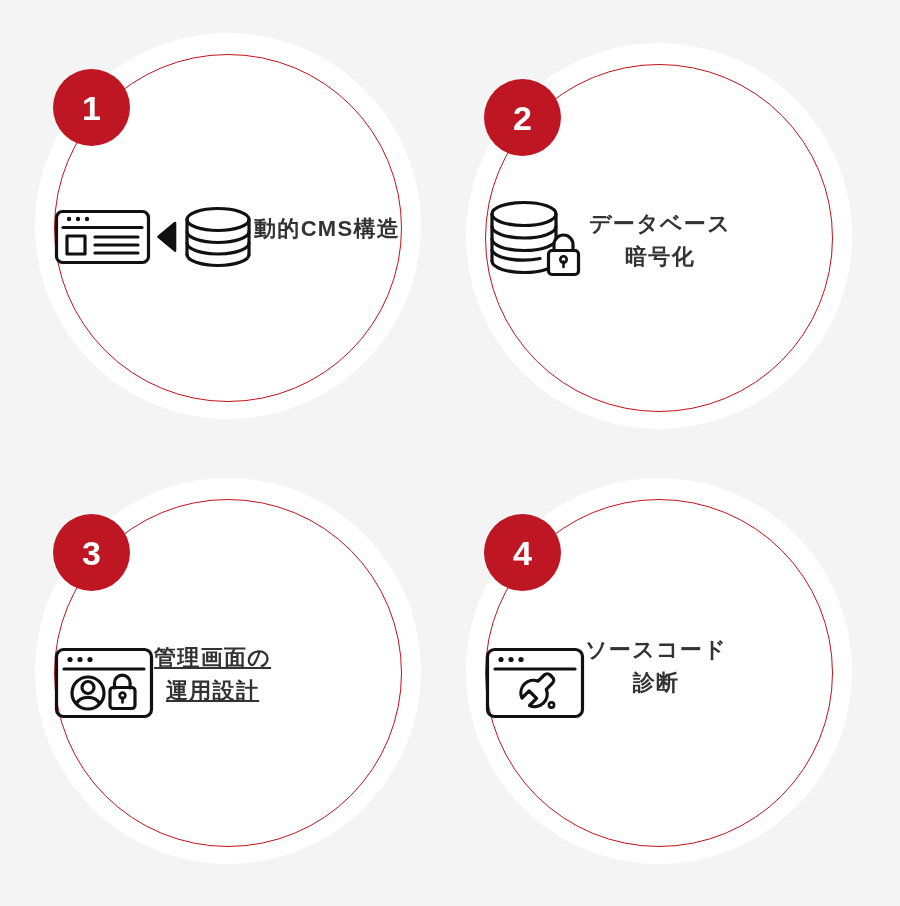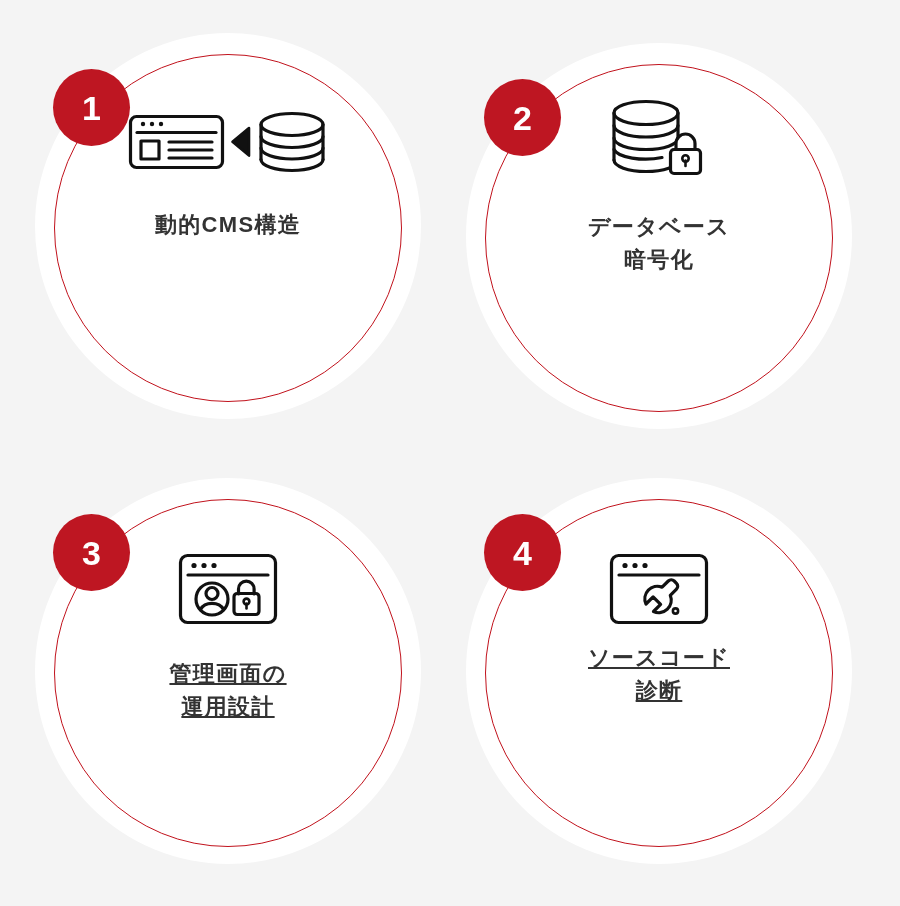--- a/index.html
+++ b/index.html
@@ -54,25 +54,26 @@
     border-radius: 50%;
     border: 1.6px solid #c1121c;
     box-sizing: border-box;
     background: transparent;
   }
 
   
   .content {
     position: absolute;
     left: 19px;
-    top: 26px;
+    top: 13px;
     width: 348px;
     height: 348px;
     display: flex;
-    flex-direction: column;
+    flex-direction: row;
+    align-items: center;
     justify-content: flex-start;
     box-sizing: border-box;
   }
 
   .icon-wrap {
     display: flex;
     align-items: center;
     justify-content: center;
     height: 96px;
   }
@@ -112,21 +113,21 @@
   .card-1 .icon-wrap { height: 98px; padding-top: 34px; }
   .card-1 .label     { margin-top: 18px; }
 
   .card-2 .icon-wrap { height: 98px; padding-top: 22px; }
   .card-2 .label     { margin-top: 22px; }
 
   .card-3 .icon-wrap { height: 98px; padding-top: 36px; }
   .card-3 .label     { margin-top: 20px; text-decoration: underline; }
 
   .card-4 .icon-wrap { height: 98px; padding-top: 36px; }
-  .card-4 .label     { margin-top: 4px; text-decoration: underline; }
+  .card-4 .label     { margin-top: 4px; }
 </style>
 </head>
 <body>
 
 <div class="board">
 
   <div class="card card-1">
     <div class="disc"></div>
     <div class="ring"></div>
 

